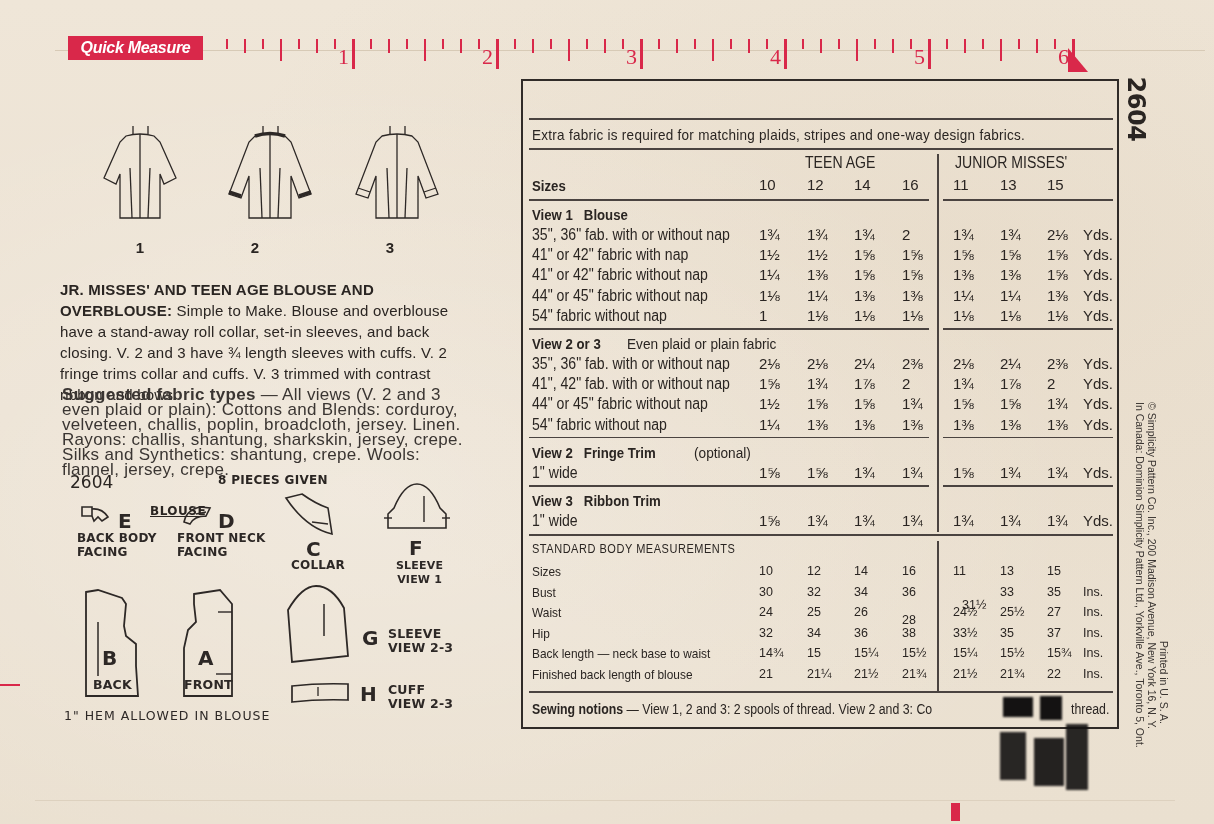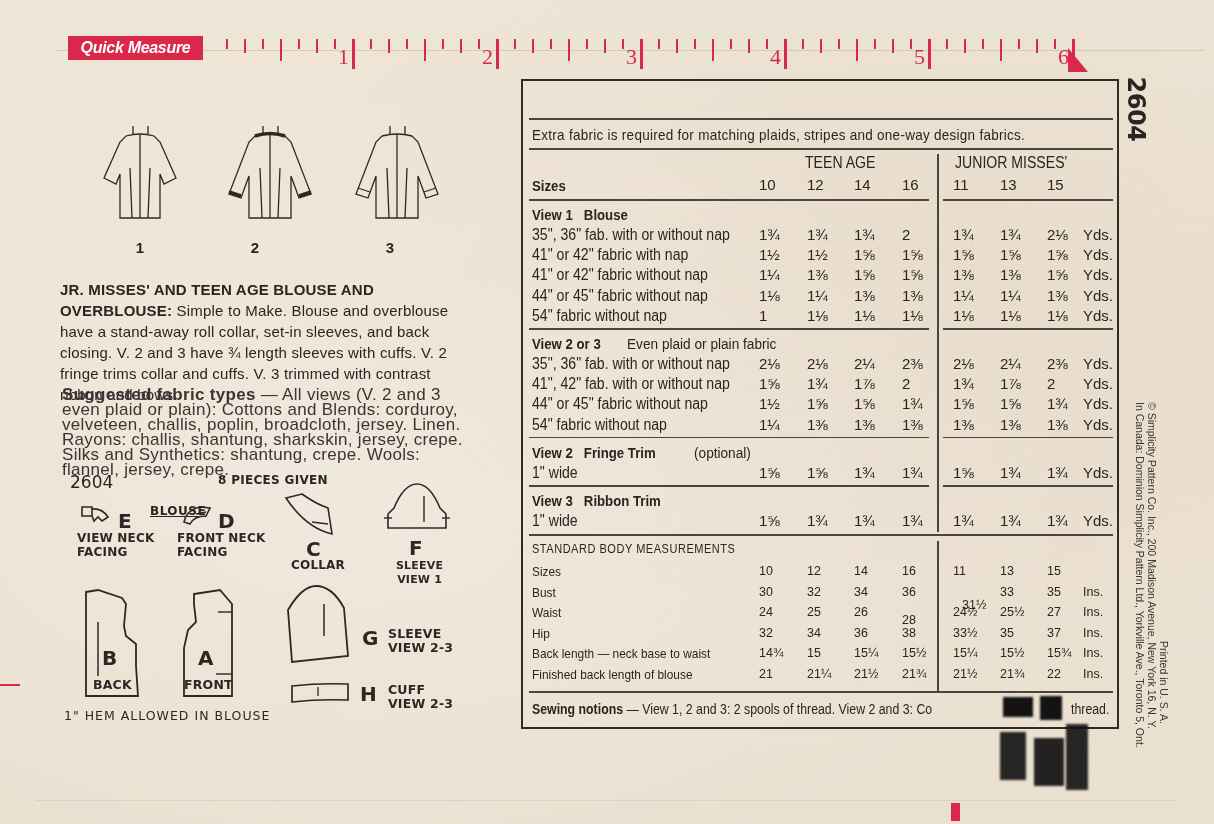--- a/index.html
+++ b/index.html
@@ -200,21 +200,21 @@
     <span class="bl">BLOUSE</span>
     <span class="pg">8 PIECES GIVEN</span>
   </div>
 
   <svg class="piece" style="left:80px;top:504px" width="32" height="22">
     <path d="M2 3 L12 3 L12 12 L2 12 Z" style="stroke-width:1.6"></path>
     <path d="M12 5 Q22 4 28 13 L22 17 L18 13 L14 17 L12 12" style="stroke-width:1.6"></path>
   </svg>
   <div class="piece-letter" style="left:118px;top:509px">E</div>
   <div class="piece-lbl" style="left:77px;top:531px">
-      <div>VIEW NECK</div>
+      <div>BACK BODY</div>
       <div>FACING</div>
     </div>
 
   <svg class="piece" style="left:180px;top:504px" width="34" height="22">
     <path d="M4 18 Q6 6 20 3 L30 4 L26 12 Q14 12 10 20 Z" style="stroke-width:1.6"></path>
     <line x1="16" y1="10" x2="26" y2="8" style="stroke-width:1.4"></line>
   </svg>
   <div class="piece-letter" style="left:218px;top:509px">D</div>
   <div class="piece-lbl" style="left:177px;top:531px">
       <div>FRONT NECK</div>

